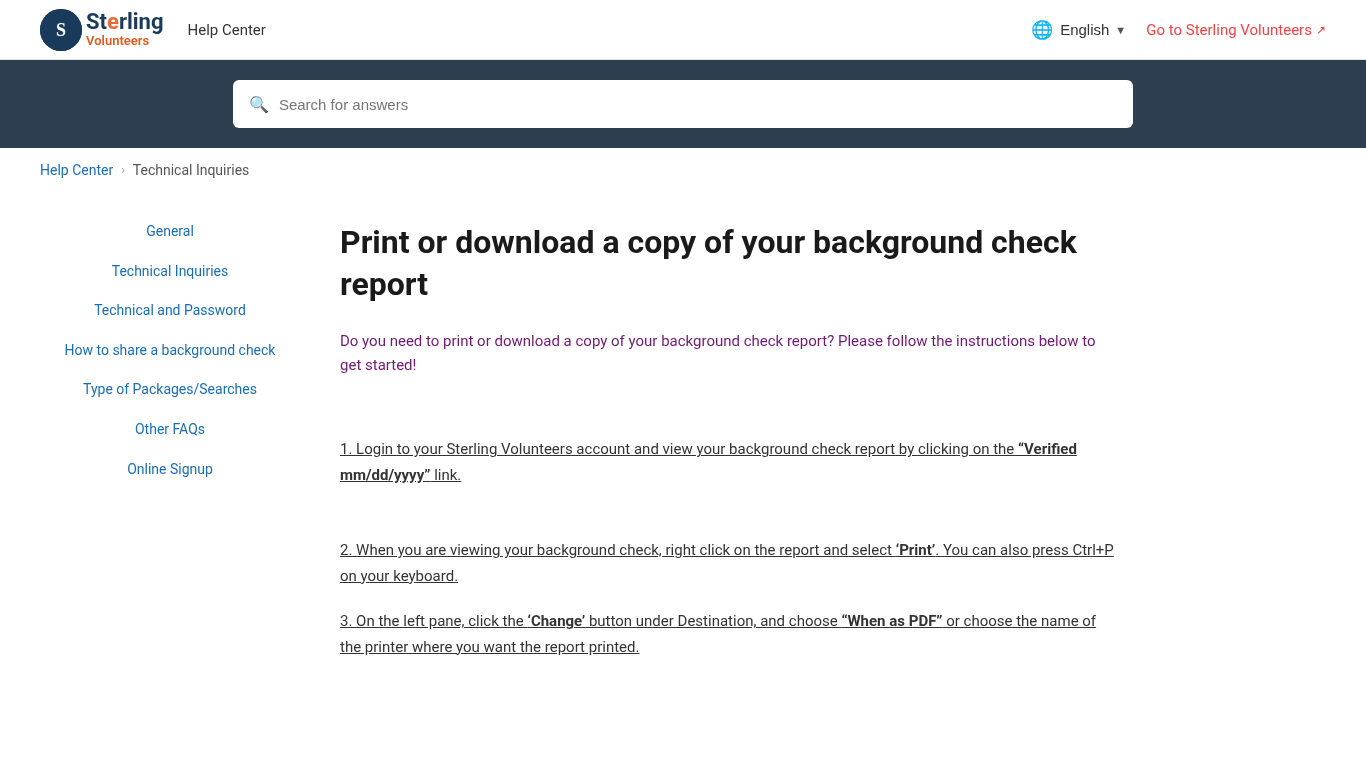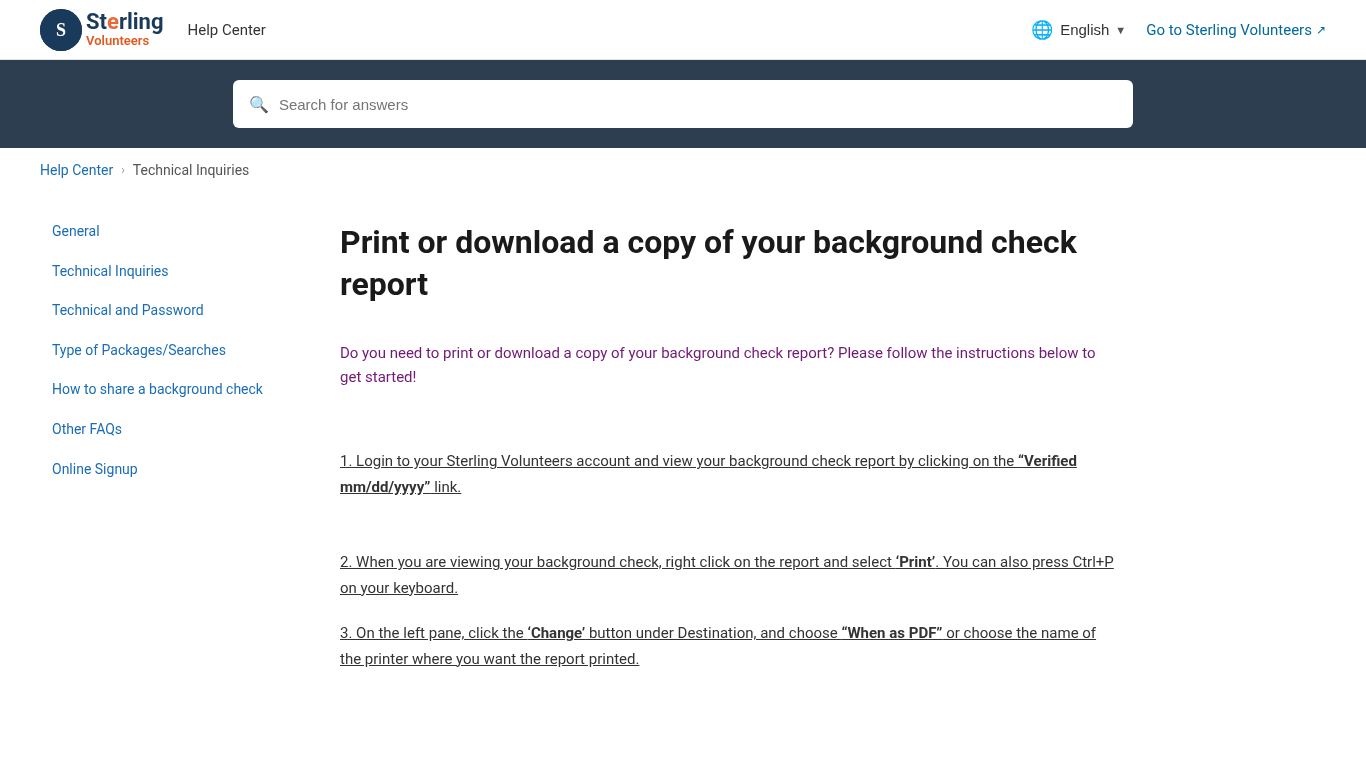--- a/index.html
+++ b/index.html
@@ -35,21 +35,21 @@
 
     .header-right { display: flex; align-items: center; gap: 20px; }
     .language-selector {
       display: flex; align-items: center; gap: 6px;
       font-size: 15px; color: #333; cursor: pointer;
       border: none; background: none;
     }
     .globe-icon { color: #555; font-size: 18px; }
     .chevron-down { font-size: 11px; color: #555; }
     .go-sterling-link {
-      font-size: 15px; color: #0369a1; text-decoration: none;
+      font-size: 15px; color: #ef4444; text-decoration: none;
       display: flex; align-items: center; gap: 4px;
     }
     .external-icon { font-size: 12px; }
 
     
     .search-bar {
       background: #2d3e50;
       padding: 20px 40px;
       display: flex;
       justify-content: center;
@@ -85,20 +85,21 @@
       display: flex;
       padding: 20px 40px;
       gap: 40px;
       max-width: 1300px;
     }
 
     
     .sidebar {
       width: 260px;
       flex-shrink: 0;
+      text-align: center;
     }
     .sidebar-item {
       display: block;
       padding: 10px 12px;
       font-size: 14px;
       color: #1a6db5;
       text-decoration: none;
       cursor: pointer;
       line-height: 1.4;
       border-radius: 4px;
@@ -108,21 +109,21 @@
     .content {
       flex: 1;
       max-width: 780px;
       padding-top: 10px;
     }
     .content-title {
       font-size: 32px;
       font-weight: 700;
       color: #1a1a1a;
       line-height: 1.3;
-      margin-bottom: 36px;
+      margin-bottom: 24px;
     }
     .content-intro {
       font-size: 15px;
       color: #701a75;
       line-height: 1.6;
       margin-bottom: 30px;
     }
     .content-step {
       font-size: 15px;
       color: #333;
@@ -180,22 +181,22 @@
   <span class="breadcrumb-separator">›</span>
   <span class="breadcrumb-current">Technical Inquiries</span>
 </nav>
 
 <div class="main-layout">
 
   <nav class="sidebar">
     <a href="#" class="sidebar-item">General</a>
     <a href="#" class="sidebar-item">Technical Inquiries</a>
     <a href="#" class="sidebar-item">Technical and Password</a>
+    <a href="#" class="sidebar-item">How to share a background check</a>
     <a href="#" class="sidebar-item">Type of Packages/Searches</a>
-    <a href="#" class="sidebar-item">How to share a background check</a>
     <a href="#" class="sidebar-item">Other FAQs</a>
     <a href="#" class="sidebar-item">Online Signup</a>
   </nav>
 
   <main class="content">
     <h1 class="content-title">Print or download a copy of your background check report</h1>
 
     <p class="content-intro">Do you need to print or download a copy of your background check report? Please follow the instructions below to get started!</p>
 
     <div class="spacer"></div>

